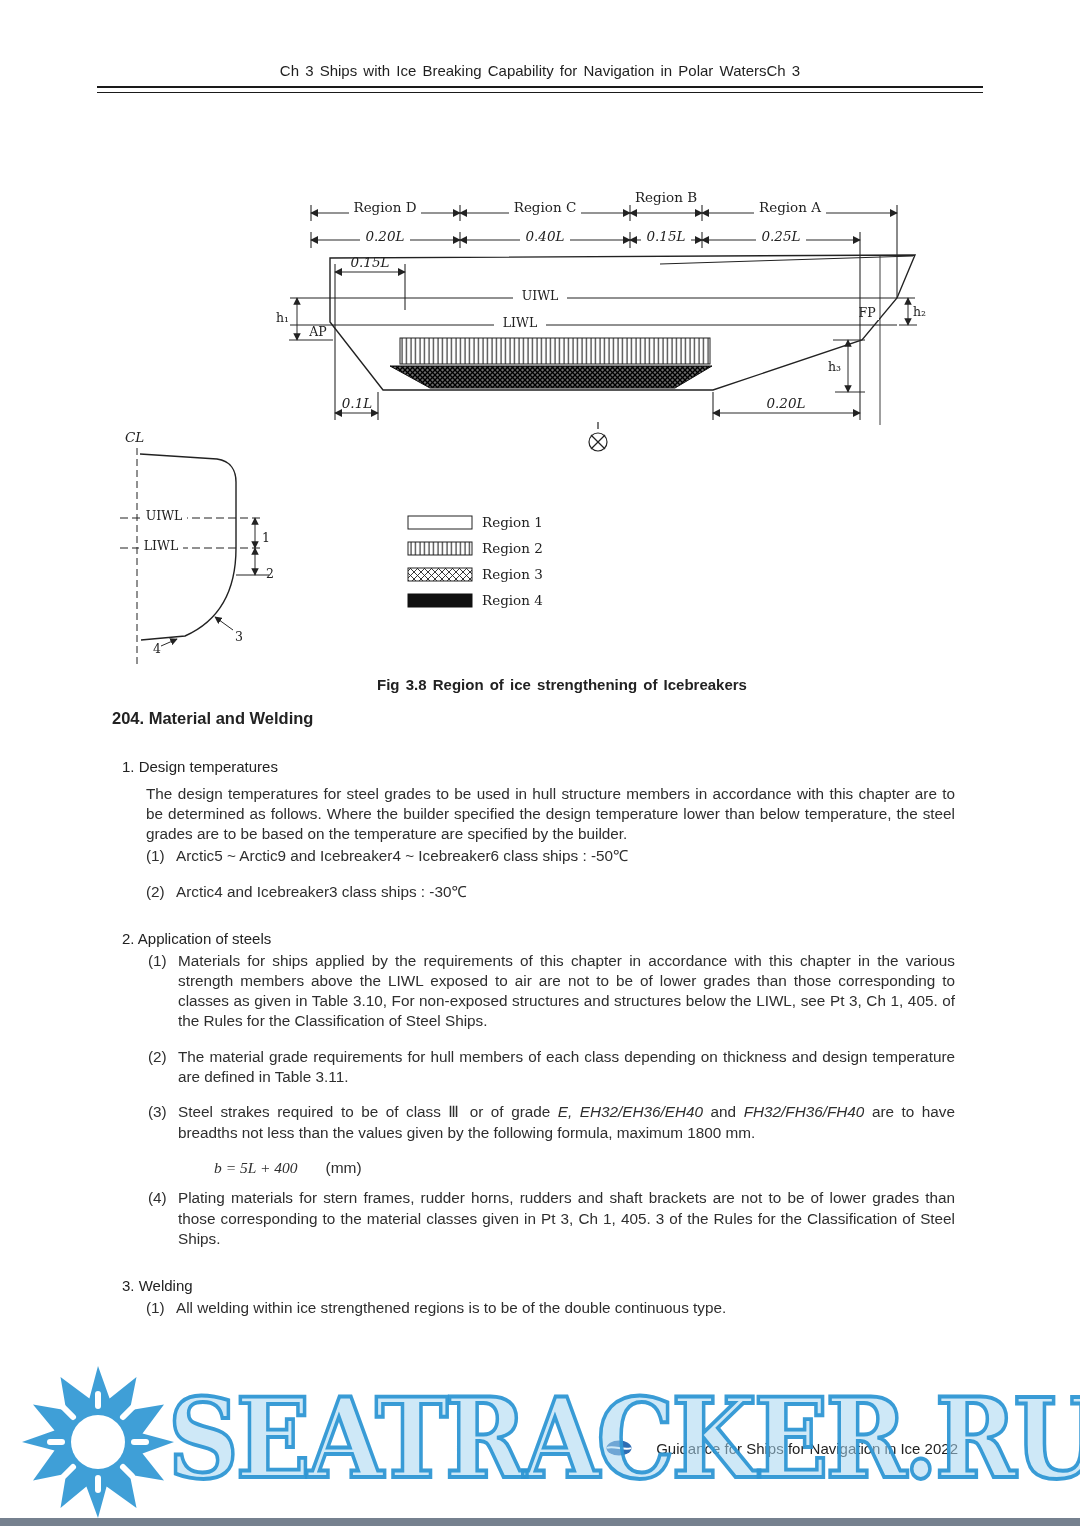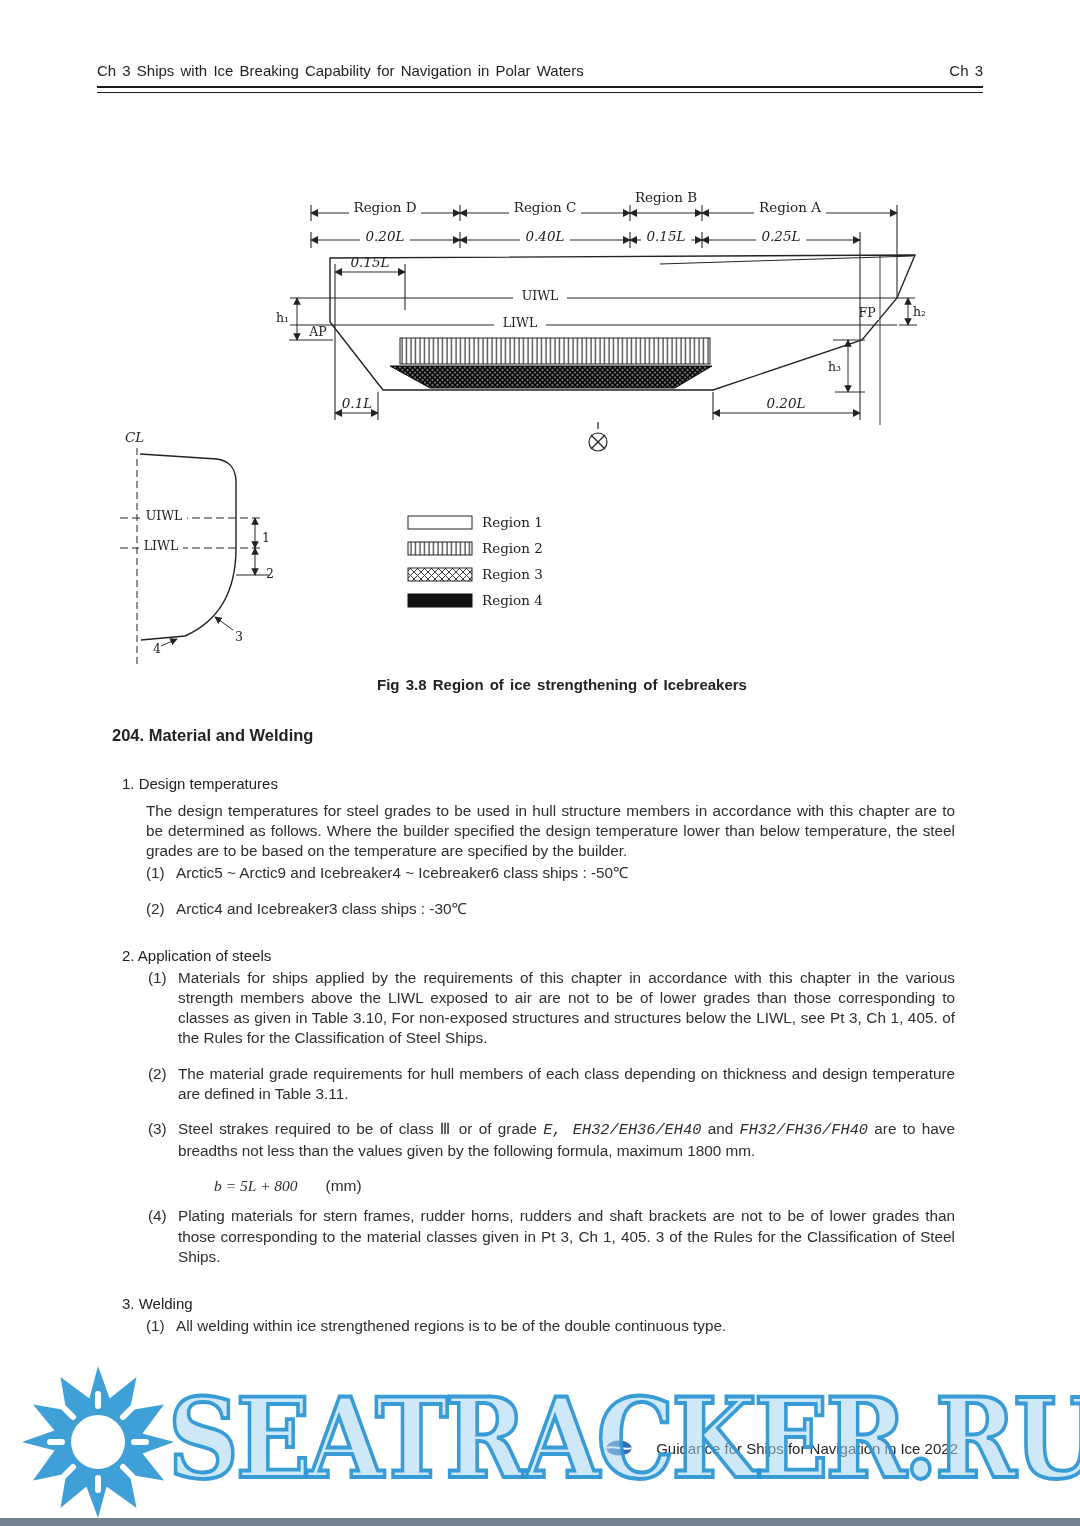--- a/index.html
+++ b/index.html
@@ -2,40 +2,40 @@
 <html><head>
 <meta charset="utf-8">
 <style>
   html,body{margin:0;padding:0;background:#ffffff;}
   body{
     position:relative;width:1080px;height:1526px;overflow:hidden;
     font-family:"Liberation Sans", sans-serif;color:#2e2e2e;
   }
   
   .header{position:absolute;top:62px;left:97px;right:97px;}
-  .header-row{display:flex;justify-content:space-between;font-size:15px;color:#1f1f1f;word-spacing:2px;}
+  .header-row{display:flex;justify-content:center;font-size:15px;color:#1f1f1f;word-spacing:2px;}
   .header-rule{margin-top:7px;border-top:2.5px solid #1a1a1a;border-bottom:1px solid #1a1a1a;height:3.5px;}
   
   .figure-wrap{position:absolute;left:85px;top:180px;width:910px;height:505px;}
   svg text{fill:#222;}
   .srf{font-family:"DejaVu Serif", serif;font-size:13.5px;}
   .srf-i{font-family:"DejaVu Serif", serif;font-style:italic;font-size:13.5px;}
   .srf-s{font-family:"DejaVu Serif", serif;font-size:12.5px;}
   .caption{position:absolute;top:676px;left:0;width:1080px;text-align:center;
     font-size:15px;font-weight:bold;color:#222;word-spacing:2px;margin-left:22px;}
   
-  .content{position:absolute;top:725px;left:112px;width:843px;font-size:15.3px;line-height:1.32;}
+  .content{position:absolute;top:708px;left:112px;width:843px;font-size:15.3px;line-height:1.32;}
   .h204{font-size:16.5px;font-weight:bold;color:#222;}
   .sub{margin-left:10px;margin-top:27px;font-weight:normal;font-size:15px;color:#222;}
   .para{margin:7px 0 0 34px;text-align:justify;}
   .ditem{margin-left:34px;padding-left:30px;text-indent:-30px;margin-top:2px;}
   .sitem{margin-left:36px;padding-left:30px;text-indent:-30px;margin-top:2px;text-align:justify;}
   .num{display:inline-block;width:30px;text-indent:0;}
   .b{font-weight:normal;margin-top:44px;}
-  .gr{font-style:italic;font-family:Liberation Mono, monospace;}
+  .gr{font-style:italic;font-family:Liberation Sans, sans-serif;}
   .formula{margin:12px 0 10px 102px;font-size:15.5px;}
   .formula .expr{font-style:italic;font-family:"Liberation Serif", serif;}
   .formula .unit{margin-left:28px;font-family:"Liberation Sans", sans-serif;}
   
   .footer{position:absolute;top:1440px;left:100px;right:122px;display:flex;
     justify-content:space-between;align-items:center;font-size:15px;color:#1f1f1f;z-index:1;}
   .footer-right{display:flex;align-items:flex-start;gap:24px;}
   
   .wm-text{
     position:absolute;left:168px;top:1384px;z-index:20;pointer-events:none;
@@ -232,21 +232,21 @@
   <div class="sub">1.  Design temperatures</div>
   <p class="para">The design temperatures for steel grades to be used in hull structure members in accordance with this chapter are to be determined as follows. Where the builder specified the design temperature lower than below temperature, the steel grades are to be based on the temperature are specified by the builder.</p>
   <p class="ditem"><span class="num">(1)</span><span>Arctic5 ~ Arctic9 and Icebreaker4 ~ Icebreaker6 class ships : -50℃</span></p>
   <p class="ditem"><span class="num">(2)</span><span>Arctic4 and Icebreaker3 class ships : -30℃</span></p>
 
   <div class="sub">2.  Application of steels</div>
   <p class="sitem"><span class="num">(1)</span><span>Materials for ships applied by the requirements of this chapter in accordance with this chapter in the various strength members above the LIWL exposed to air are not to be of lower grades than those corresponding to classes as given in </span><span class="b">Table 3.10,</span><span> For non-exposed structures and structures below the LIWL, see </span><span class="b">Pt 3, Ch 1, 405. of the Rules for the Classification of Steel Ships</span><span>.</span></p>
   <p class="sitem"><span class="num">(2)</span><span>The material grade requirements for hull members of each class depending on thickness and design temperature are defined in </span><span class="b">Table 3.11.</span></p>
   <p class="sitem"><span class="num">(3)</span><span>Steel strakes required to be of class Ⅲ  or of grade </span><span class="gr">E, EH32/EH36/EH40</span><span> and </span><span class="gr">FH32/FH36/FH40</span><span> are to have breadths not less than the values given by the following formula, maximum 1800 mm.</span></p>
 
-  <div class="formula"><span class="expr">b = 5L + 800</span><span class="unit">(mm)</span></div>
+  <div class="formula"><span class="expr">b = 5L + 400</span><span class="unit">(mm)</span></div>
 
   <p class="sitem"><span class="num">(4)</span><span>Plating materials for stern frames, rudder horns, rudders and shaft brackets are not to be of lower grades than those corresponding to the material classes given in </span><span class="b">Pt 3, Ch 1, 405. 3 of the Rules for the Classification of Steel Ships</span><span>.</span></p>
 
   <div class="sub">3.  Welding</div>
   <p class="ditem"><span class="num">(1)</span><span>All welding within ice strengthened regions is to be of the double continuous type.</span></p>
 </div>
 
 <div class="footer">
   <span>94</span>
   <span class="footer-right">

